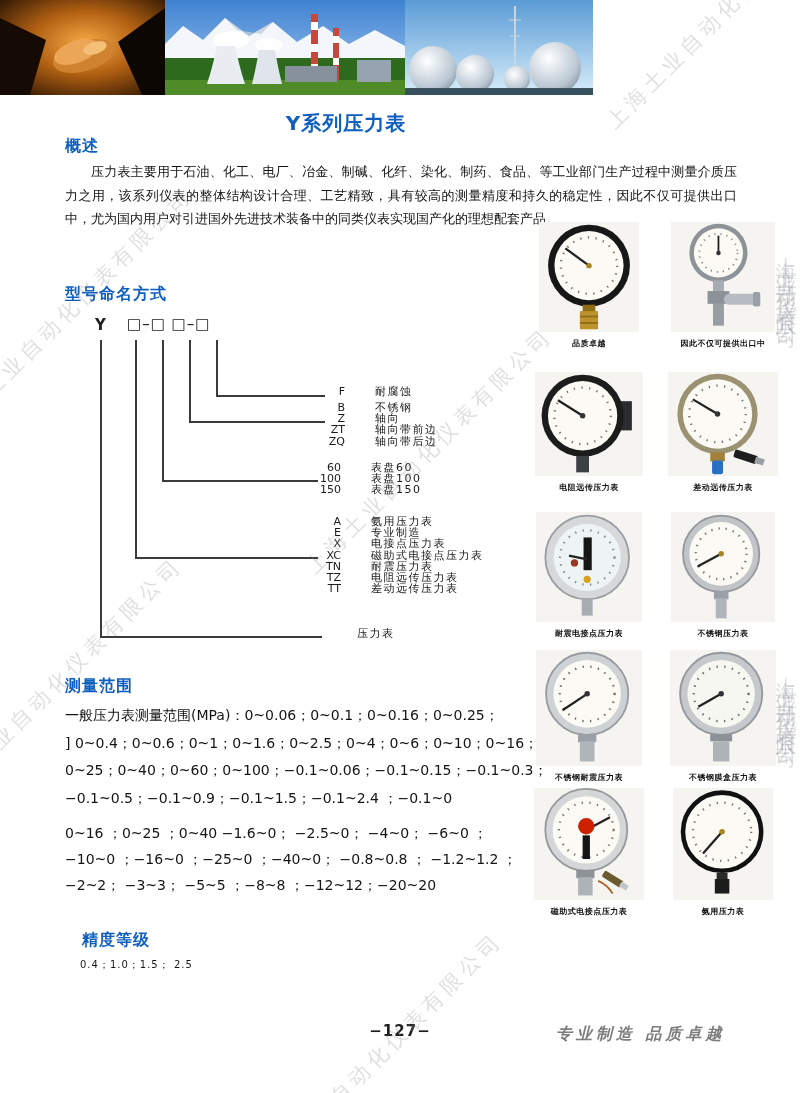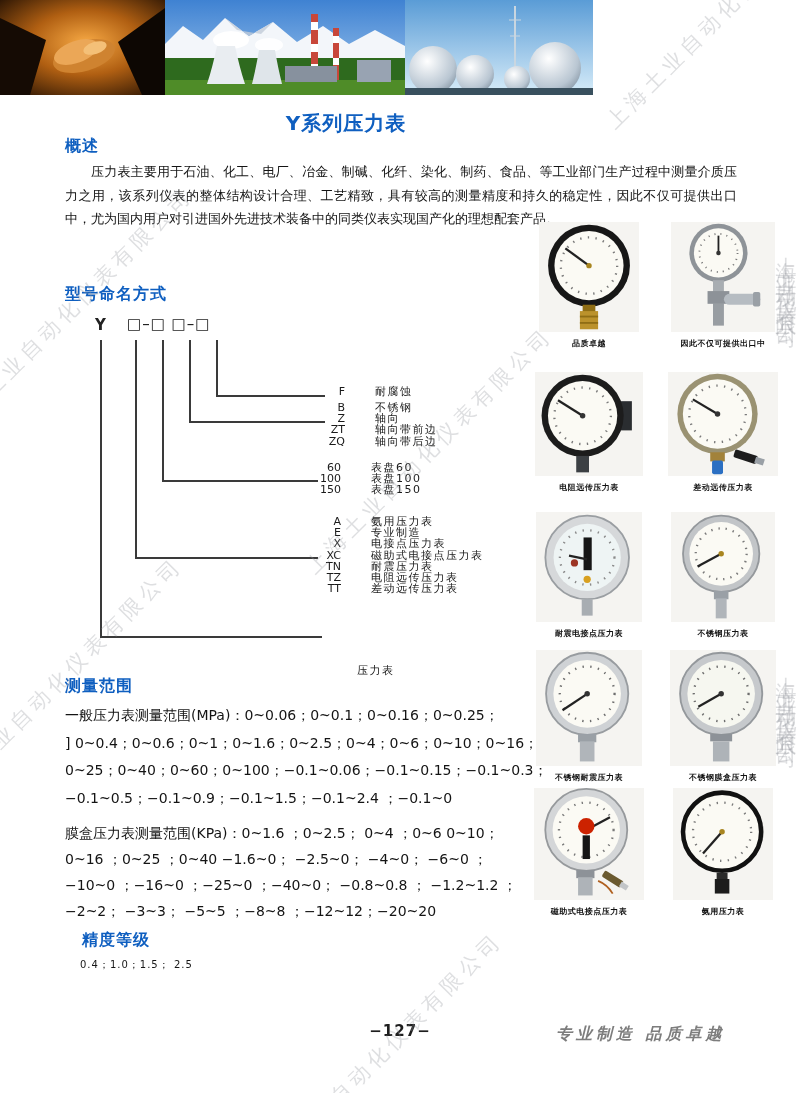--- a/index.html
+++ b/index.html
@@ -208,35 +208,34 @@
     </div>
     <div class="nm-row">
       <span class="nm-code">TZ</span>
       <span class="nm-label">电阻远传压力表</span>
     </div>
     <div class="nm-row">
       <span class="nm-code">TT</span>
       <span class="nm-label">差动远传压力表</span>
     </div>
   </div>
-  <div class="nm-group" style="left:335px;top:628px;margin-top:37px;">
+  <div class="nm-group" style="left:335px;top:628px;">
     <div class="nm-row">
       <span class="nm-label">压力表</span>
     </div>
   </div>
 
   <div class="sec-head" style="top:676px;left:65px;">测量范围</div>
   <div class="range-block rb1" style="top:702px;">
     <div class="ln">一般压力表测量范围(MPa)：0~0.06；0~0.1；0~0.16；0~0.25；</div>
     <div class="ln">] 0~0.4；0~0.6；0~1；0~1.6；0~2.5；0~4；0~6；0~10；0~16；</div>
     <div class="ln">0~25；0~40；0~60；0~100；−0.1~0.06；−0.1~0.15；−0.1~0.3；</div>
     <div class="ln">−0.1~0.5；−0.1~0.9；−0.1~1.5；−0.1~2.4 ；−0.1~0</div>
   </div>
   <div class="range-block rb2" style="top:820px;">
-    <div class="ln">膜盒压力表测量范围(KPa)：0~1.6 ；0~2.5；  0~4 ；0~6 0~10；</div>
     <div class="ln">0~16 ；0~25 ；0~40 −1.6~0；  −2.5~0；   −4~0；  −6~0 ；</div>
     <div class="ln">−10~0 ；−16~0 ；−25~0  ；−40~0；  −0.8~0.8 ；   −1.2~1.2 ；</div>
     <div class="ln">−2~2；   −3~3；   −5~5 ；−8~8  ；−12~12；−20~20</div>
   </div>
 
   <div class="sec-head" style="top:930px;left:82px;">精度等级</div>
   <div class="accuracy-body">0.4；1.0；1.5；  2.5</div>
 
   <div class="gauge-row" style="top:222px;">
     <div class="gauge-cell">

